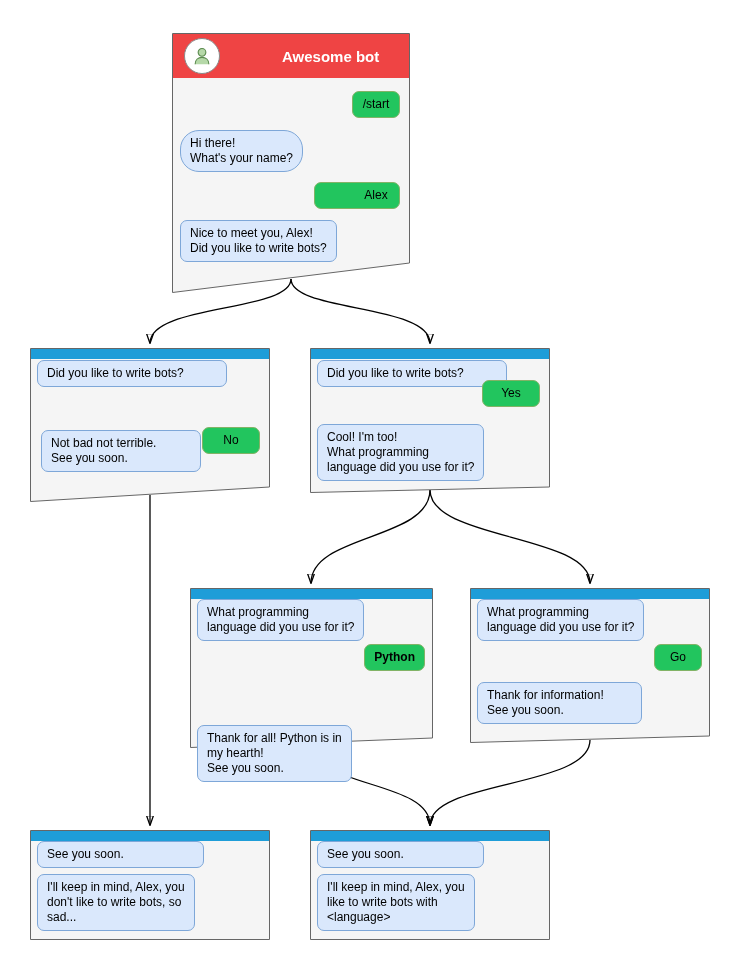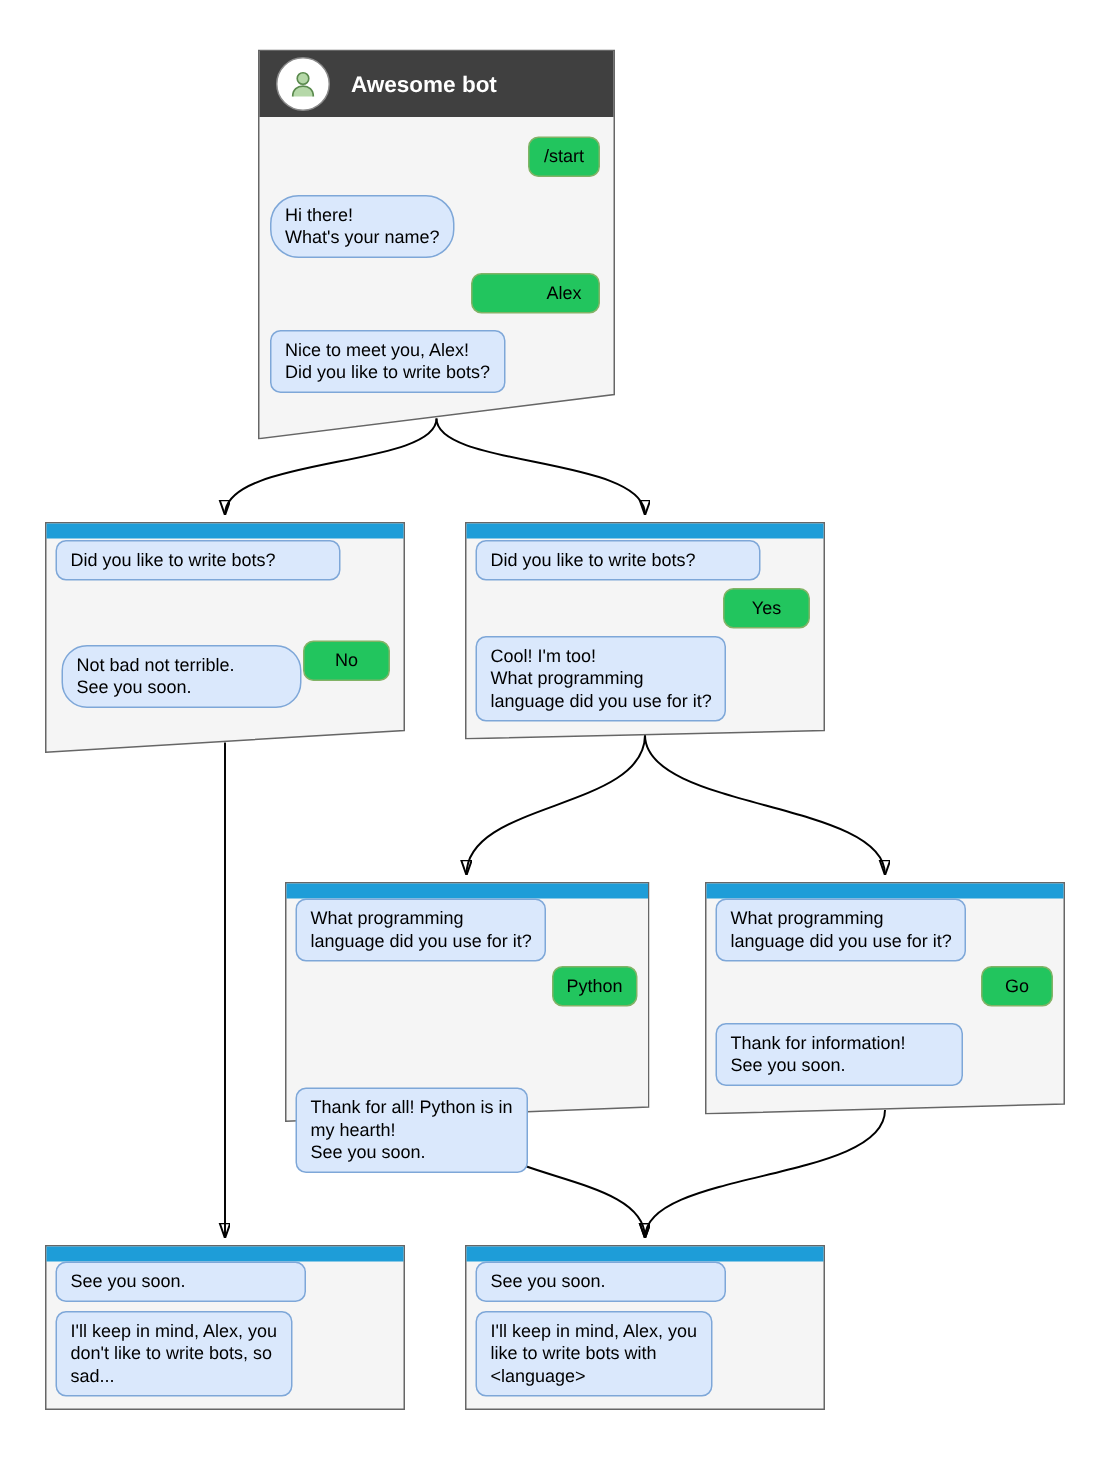--- a/index.html
+++ b/index.html
@@ -7,22 +7,22 @@
     position:relative;width:743px;height:971px;background:#ffffff;
     font-family:"Liberation Sans",sans-serif;overflow:hidden;
   }
   #connectors{position:absolute;top:0;left:0;pointer-events:none;}
   #connectors path{fill:none;stroke:#000;stroke-width:1.3px;}
   .window{position:absolute;}
   .frame{position:absolute;top:0;left:0;}
   .frame polygon{fill:#f5f5f5;stroke:#666;stroke-width:1;}
   .titlebar{position:absolute;top:1px;left:1px;right:1px;height:10px;background:#1e9dd8;}
   .chat-header{
-    position:absolute;top:1px;left:1px;right:1px;height:44px;background:#404040;
-    display:flex;align-items:center;
+    position:absolute;top:1px;left:1px;right:1px;height:44px;background:#ef4444;
+    display:flex;align-items:center;gap:48px;
   }
   .avatar{
     width:34px;height:34px;border-radius:50%;background:#fff;border:1px solid #8a8a8a;
     margin-left:11px;display:flex;align-items:center;justify-content:center;flex:0 0 auto;
   }
   .chat-title{color:#fff;font-weight:bold;font-size:15px;margin-left:14px;}
   .bubble{
     position:absolute;font-size:12px;line-height:15px;padding:5px 9px;border-radius:7px;
     white-space:pre-line;color:#000;display:inline-block;box-sizing:content-box;
   }
@@ -70,44 +70,44 @@
 Did you like to write bots?</div>
   </div>
 
   <div class="window" style="left:30px;top:348px;width:240px;height:154px;">
     <svg class="frame" width="240" height="154">
       <polygon points="0.5,0.5 239.5,0.5 239.5,139 0.5,153.5"></polygon>
     </svg>
     <div class="titlebar"></div>
     <div class="bubble bot" style="top:12px;left:7px;min-width:170px;">Did you like to write bots?</div>
     <div class="bubble user" style="top:44px;right:10px;min-width:38px;margin-top:35px;">No</div>
-    <div class="bubble bot" style="top:82px;left:11px;min-width:140px;border-radius:17px;">Not bad not terrible.
+    <div class="bubble bot" style="top:82px;left:11px;min-width:140px;">Not bad not terrible.
 See you soon.</div>
   </div>
 
   <div class="window" style="left:310px;top:348px;width:240px;height:145px;">
     <svg class="frame" width="240" height="145">
       <polygon points="0.5,0.5 239.5,0.5 239.5,139 0.5,144.5"></polygon>
     </svg>
     <div class="titlebar"></div>
     <div class="bubble bot" style="top:12px;left:7px;min-width:170px;">Did you like to write bots?</div>
-    <div class="bubble user" style="top:44px;right:10px;min-width:38px;">Yes</div>
+    <div class="bubble user" style="top:32px;right:10px;min-width:38px;">Yes</div>
     <div class="bubble bot" style="top:76px;left:7px;">Cool! I'm too!
 What programming
 language did you use for it?</div>
   </div>
 
   <div class="window" style="left:190px;top:588px;width:243px;height:160px;">
     <svg class="frame" width="243" height="160">
       <polygon points="0.5,0.5 242.5,0.5 242.5,150 0.5,159.5"></polygon>
     </svg>
     <div class="titlebar"></div>
     <div class="bubble bot" style="top:11px;left:7px;">What programming
 language did you use for it?</div>
-    <div class="bubble user" style="top:56px;right:8px;">Python</div>
+    <div class="bubble user" style="top:56px;right:8px;font-weight:bold;">Python</div>
     <div class="bubble bot" style="top:94px;left:7px;margin-top:43px;">Thank for all! Python is in
 my hearth!
 See you soon.</div>
   </div>
 
   <div class="window" style="left:470px;top:588px;width:240px;height:155px;">
     <svg class="frame" width="240" height="155">
       <polygon points="0.5,0.5 239.5,0.5 239.5,148 0.5,154.5"></polygon>
     </svg>
     <div class="titlebar"></div>

